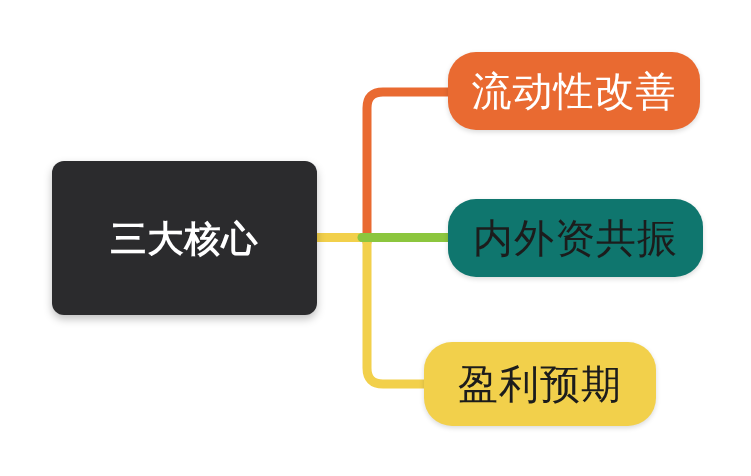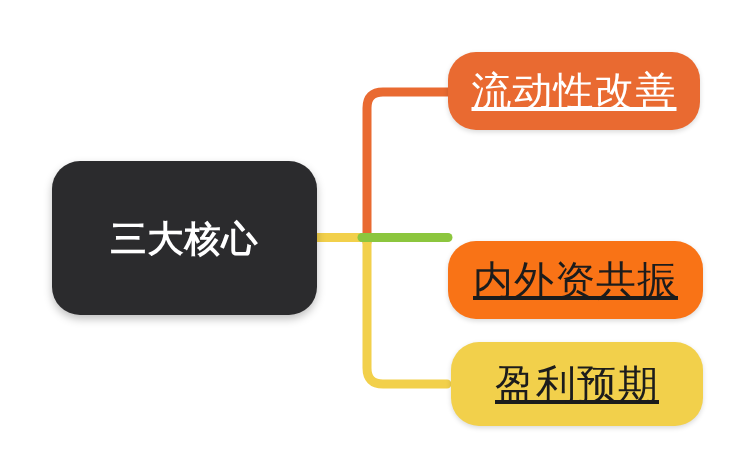--- a/index.html
+++ b/index.html
@@ -31,38 +31,37 @@
     position: absolute;
     display: flex;
     align-items: center;
     justify-content: center;
     box-sizing: border-box;
     text-align: center;
   }
   .central-node {
     left: 52px; top: 161px;
     width: 265px; height: 154px;
-    border-radius: 28px;
+    border-radius: 12px;
     box-shadow: 0 4px 8px rgba(0,0,0,0.25);
     font-weight: bold;
     font-size: 36px;
     line-height: 47px;
     letter-spacing: 1px;
   }
   .branch-node {
     border-radius: 28px;
     box-shadow: 0 2px 5px rgba(0,0,0,0.15);
     font-size: 40px;
     letter-spacing: 1px;
     white-space: nowrap;
-    text-decoration: underline;
   }
   .branch-node.b0 { left: 448px; top: 52px;  width: 252px; height: 78px; }
   .branch-node.b1 { left: 448px; top: 199px; width: 255px; height: 78px; }
-  .branch-node.b2 { left: 451px; top: 342px; width: 252px; height: 84px; }
+  .branch-node.b2 { left: 424px; top: 342px; width: 232px; height: 84px; }
   .central-label { display: block; }
 </style>
 </head>
 <body>
 
 <div class="canvas">
 
   <svg class="connector-layer" viewBox="0 0 751 476" xmlns="http://www.w3.org/2000/svg">
 
     <path d="M 448 92 L 383 92 Q 367 92 367 108 L 367 242" stroke="#E96A31"></path>
@@ -75,21 +74,21 @@
   <div class="node central-node" style="background-color: rgb(43, 43, 45); color: rgb(255, 255, 255);">
     <div>
       <span class="central-label">三大核心</span>
     </div>
   </div>
 
   <div class="node branch-node b0" style="background-color: rgb(233, 106, 49); color: rgb(255, 255, 255);">
     <span>流动性改善</span>
   </div>
 
-  <div class="node branch-node b1" style="background-color: #f97316; color: rgb(28, 28, 28); margin-top: 42px;">
+  <div class="node branch-node b1" style="background-color: #0f766e; color: rgb(28, 28, 28);">
     <span>内外资共振</span>
   </div>
 
   <div class="node branch-node b2" style="background-color: rgb(242, 208, 75); color: rgb(28, 28, 28);">
     <span>盈利预期</span>
   </div>
 
 </div>
 
 </body></html>

